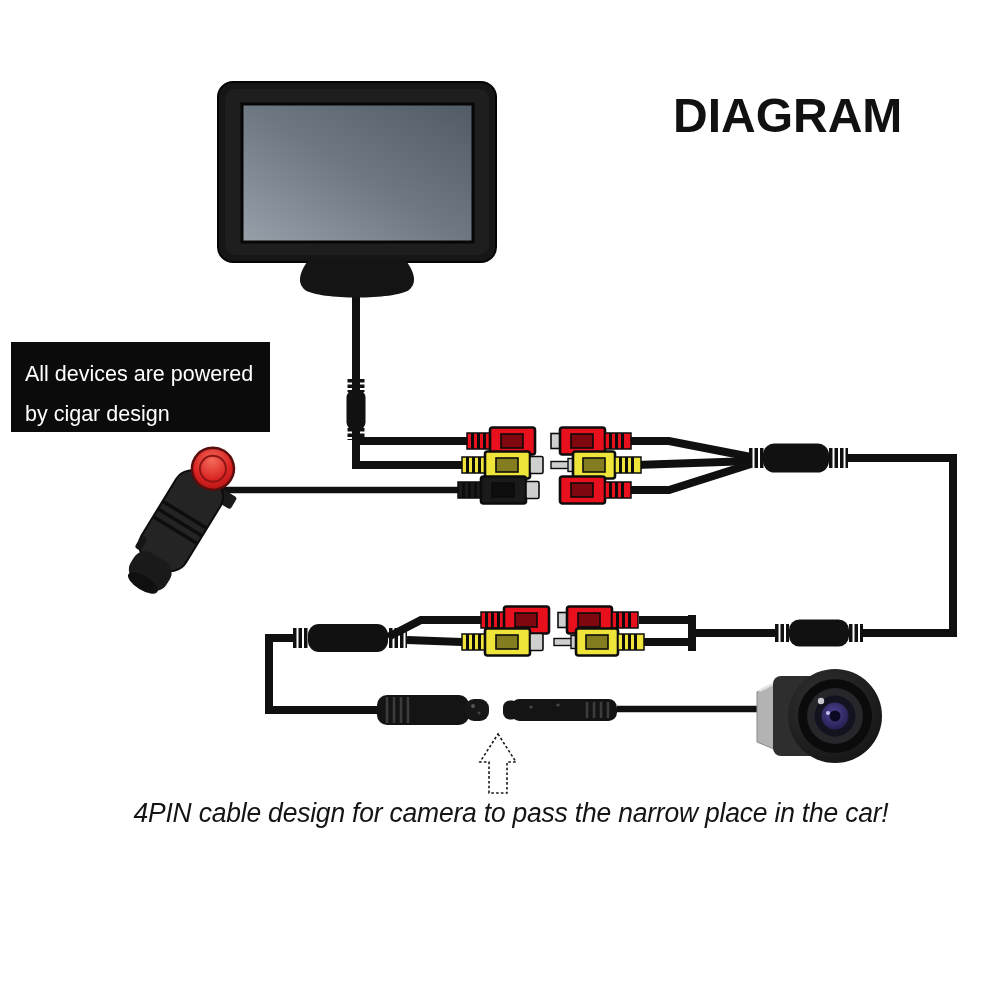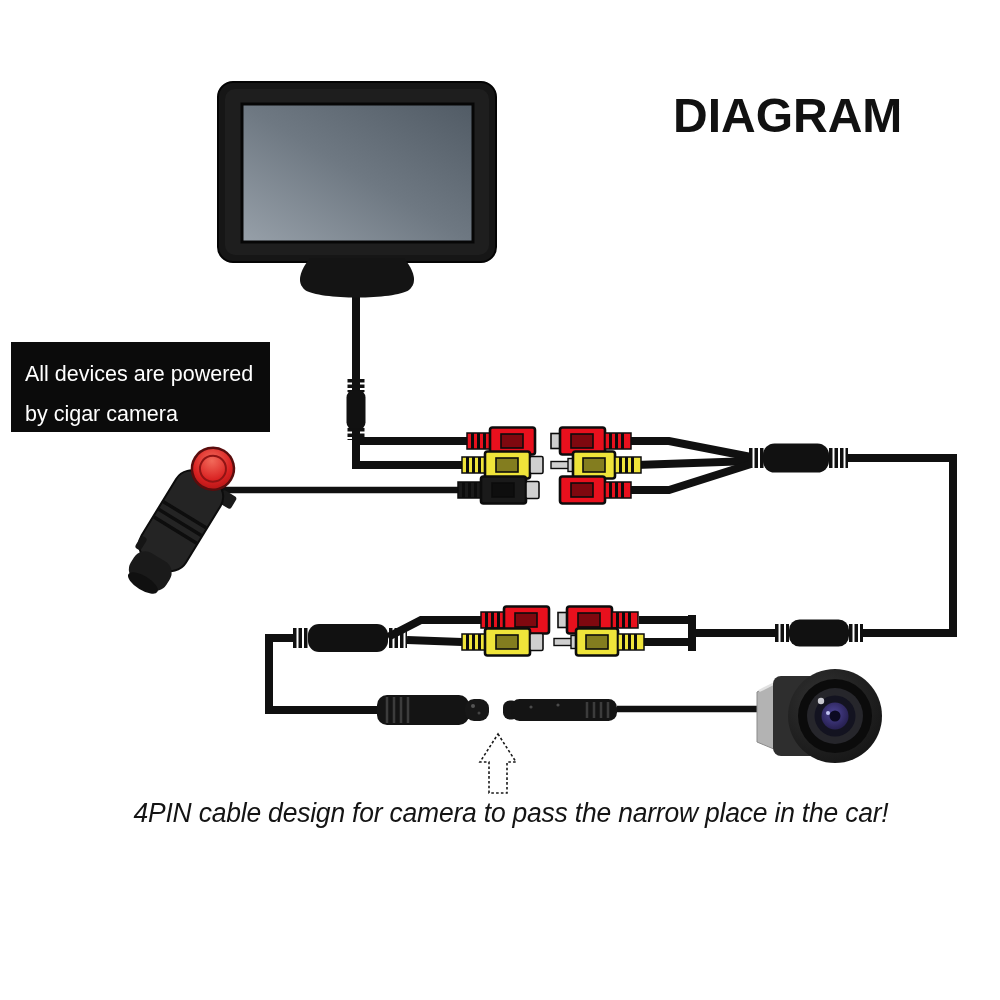--- a/index.html
+++ b/index.html
@@ -217,17 +217,17 @@
       <circle cx="817" cy="713" r="2" fill="#cfd4ff" opacity="0.9"></circle>
     </g>
 
     <path d="M487,734 L505,762 H496 V793 H478 V762 H469 Z" fill="#ffffff" stroke="#1a1a1a" stroke-width="1.6" stroke-dasharray="2.6 2.2" stroke-linejoin="miter"></path>
   </svg>
 
   <div class="title">DIAGRAM</div>
 
   <div class="info-box">
     <div>All devices are powered</div>
-    <div>by cigar camera</div>
+    <div>by cigar design</div>
   </div>
 
   <div class="caption">4PIN cable design for camera to pass the narrow place in the car!</div>
 </div>
 
 </body></html>

